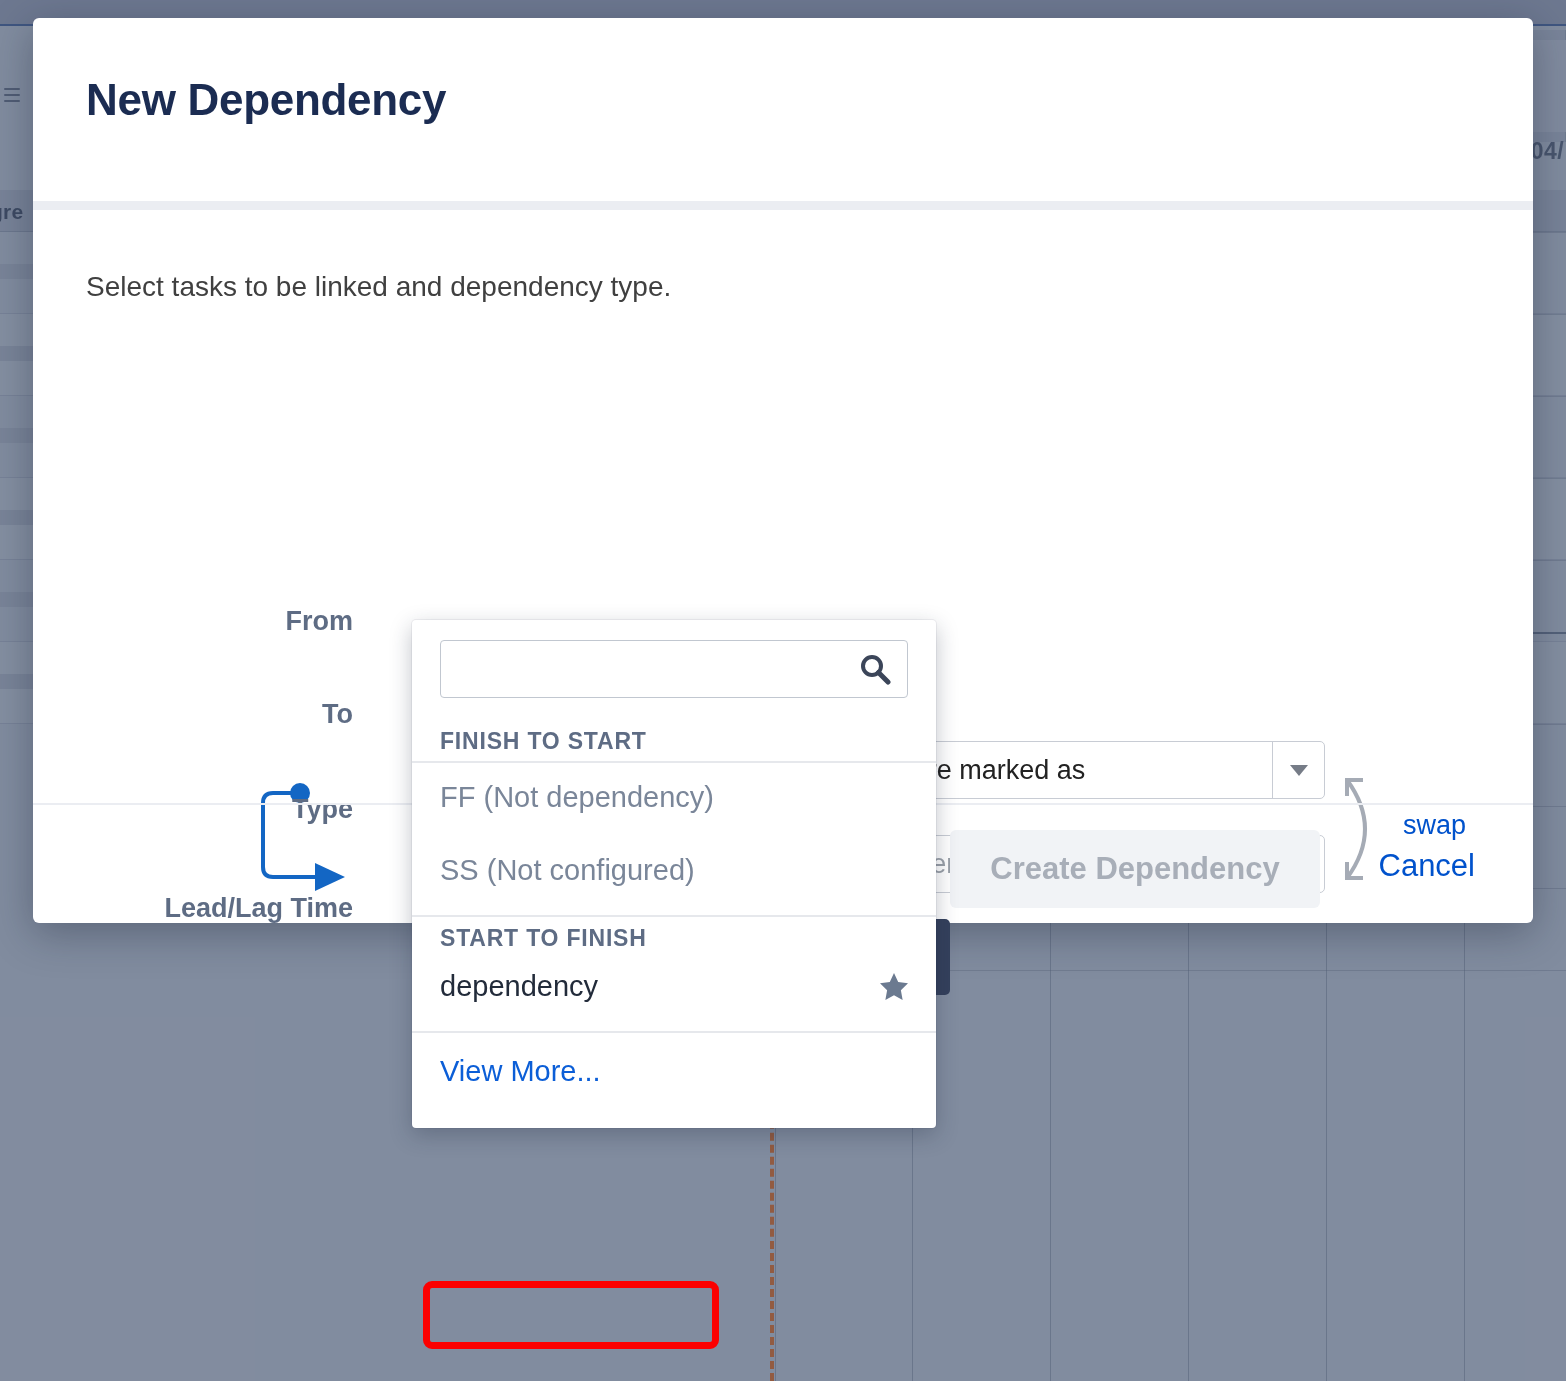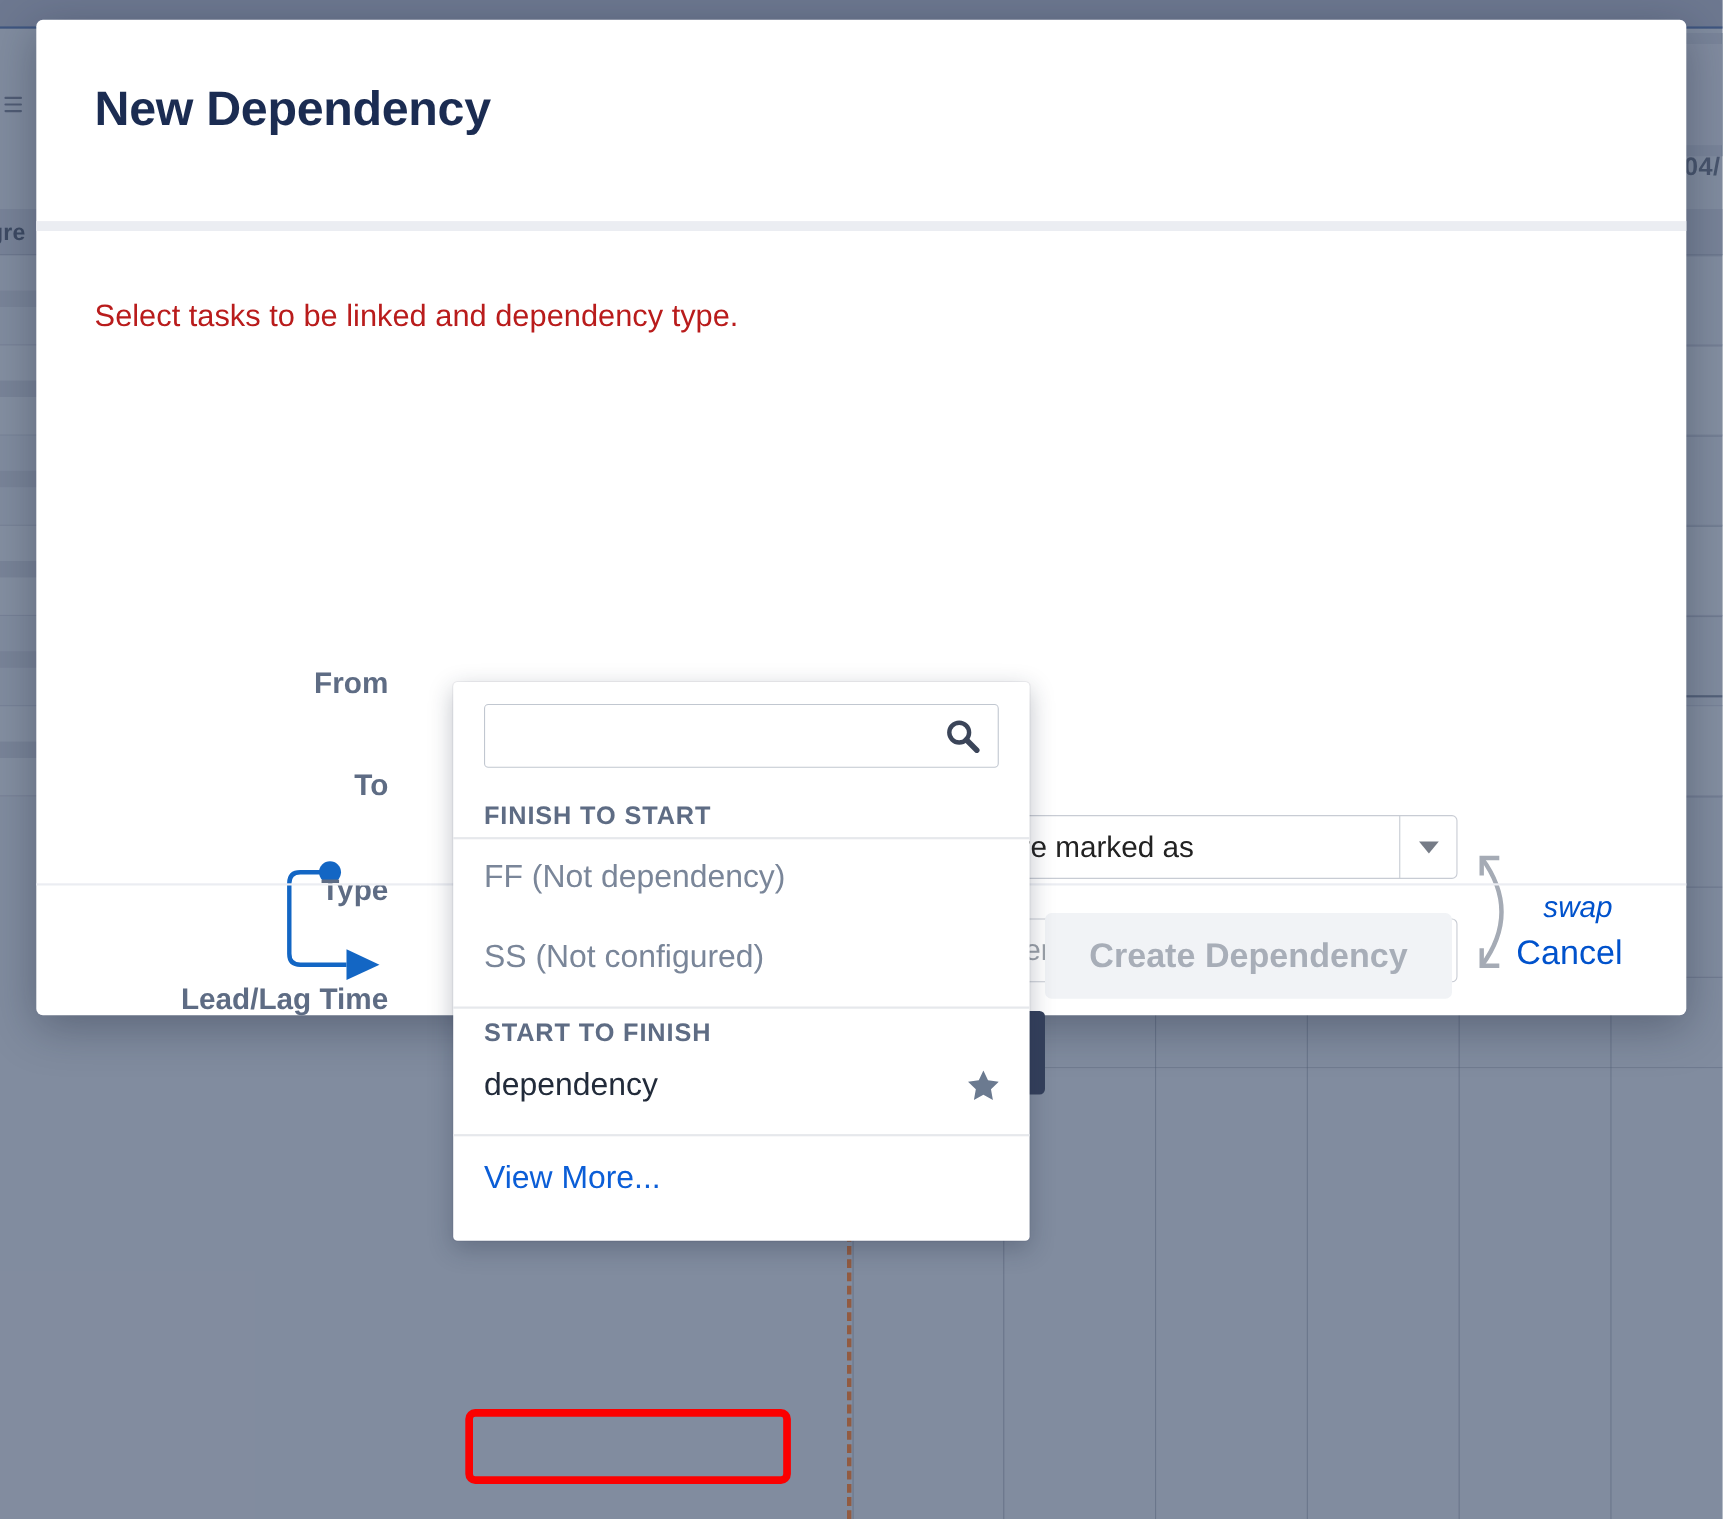--- a/index.html
+++ b/index.html
@@ -142,21 +142,21 @@
     border-bottom: 9px solid #ebedf2;
   }
   .modal-title {
     position: absolute; left: 53px; top: 57px;
     font-size: 44px; font-weight: bold; color: #1b2c52;
     letter-spacing: -0.3px;
   }
   .modal-body { position: absolute; left: 0; top: 161px; width: 100%; height: 624px; }
   .modal-subtitle {
     position: absolute; left: 53px; top: 92px;
-    font-size: 28px; color: #b91c1c;
+    font-size: 28px; color: #404040;
   }
 
   .form { position: absolute; left: 0; top: 200px; width: 100%; }
 
   .row-label {
     position: absolute;
     font-size: 27px; color: #5e6c84; font-weight: bold;
     text-align: right; width: 260px;
   }
   .lbl-from { left: 60px; top: 227px; }
@@ -199,21 +199,20 @@
   }
   .issue-key { font-size: 27px; color: #222; }
   .issue-sum { font-size: 27px; color: #222; }
   .placeholder { font-size: 27px; color: #9aa0a8; padding-left: 22px; }
 
   .swap-wrap { position: absolute; left: 1300px; top: 385px; width: 190px; height: 130px; }
   .swap-link {
     position: absolute; left: 70px; top: 46px;
     font-size: 27px; color: #0052cc;
     cursor: pointer;
-    font-style: italic;
   }
 
   
   .type-select {
     position: absolute; left: 412px; top: 540px;
     width: 505px; height: 76px;
     background: #34405c; border-radius: 5px;
     display: flex; align-items: center; justify-content: space-between;
     padding: 0 24px 0 26px;
     cursor: pointer;

